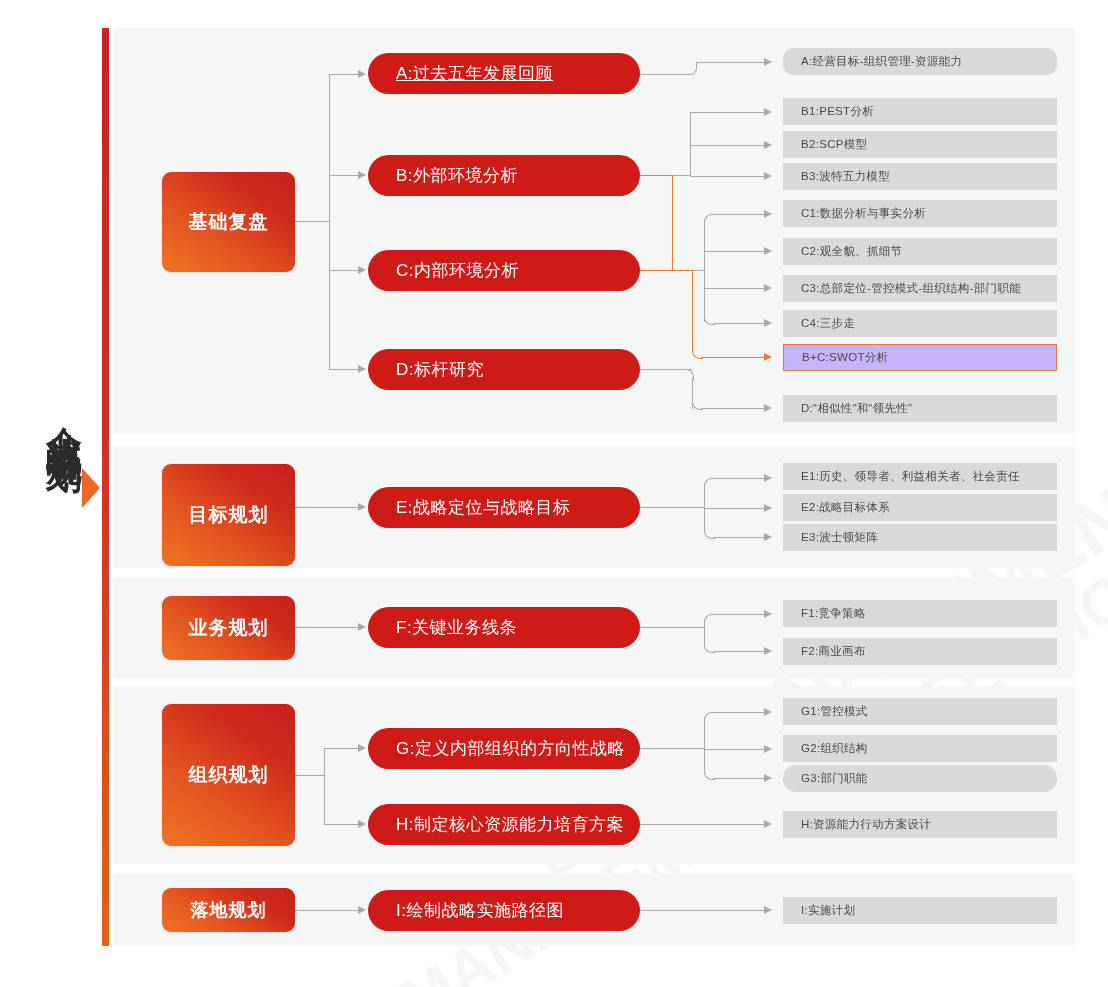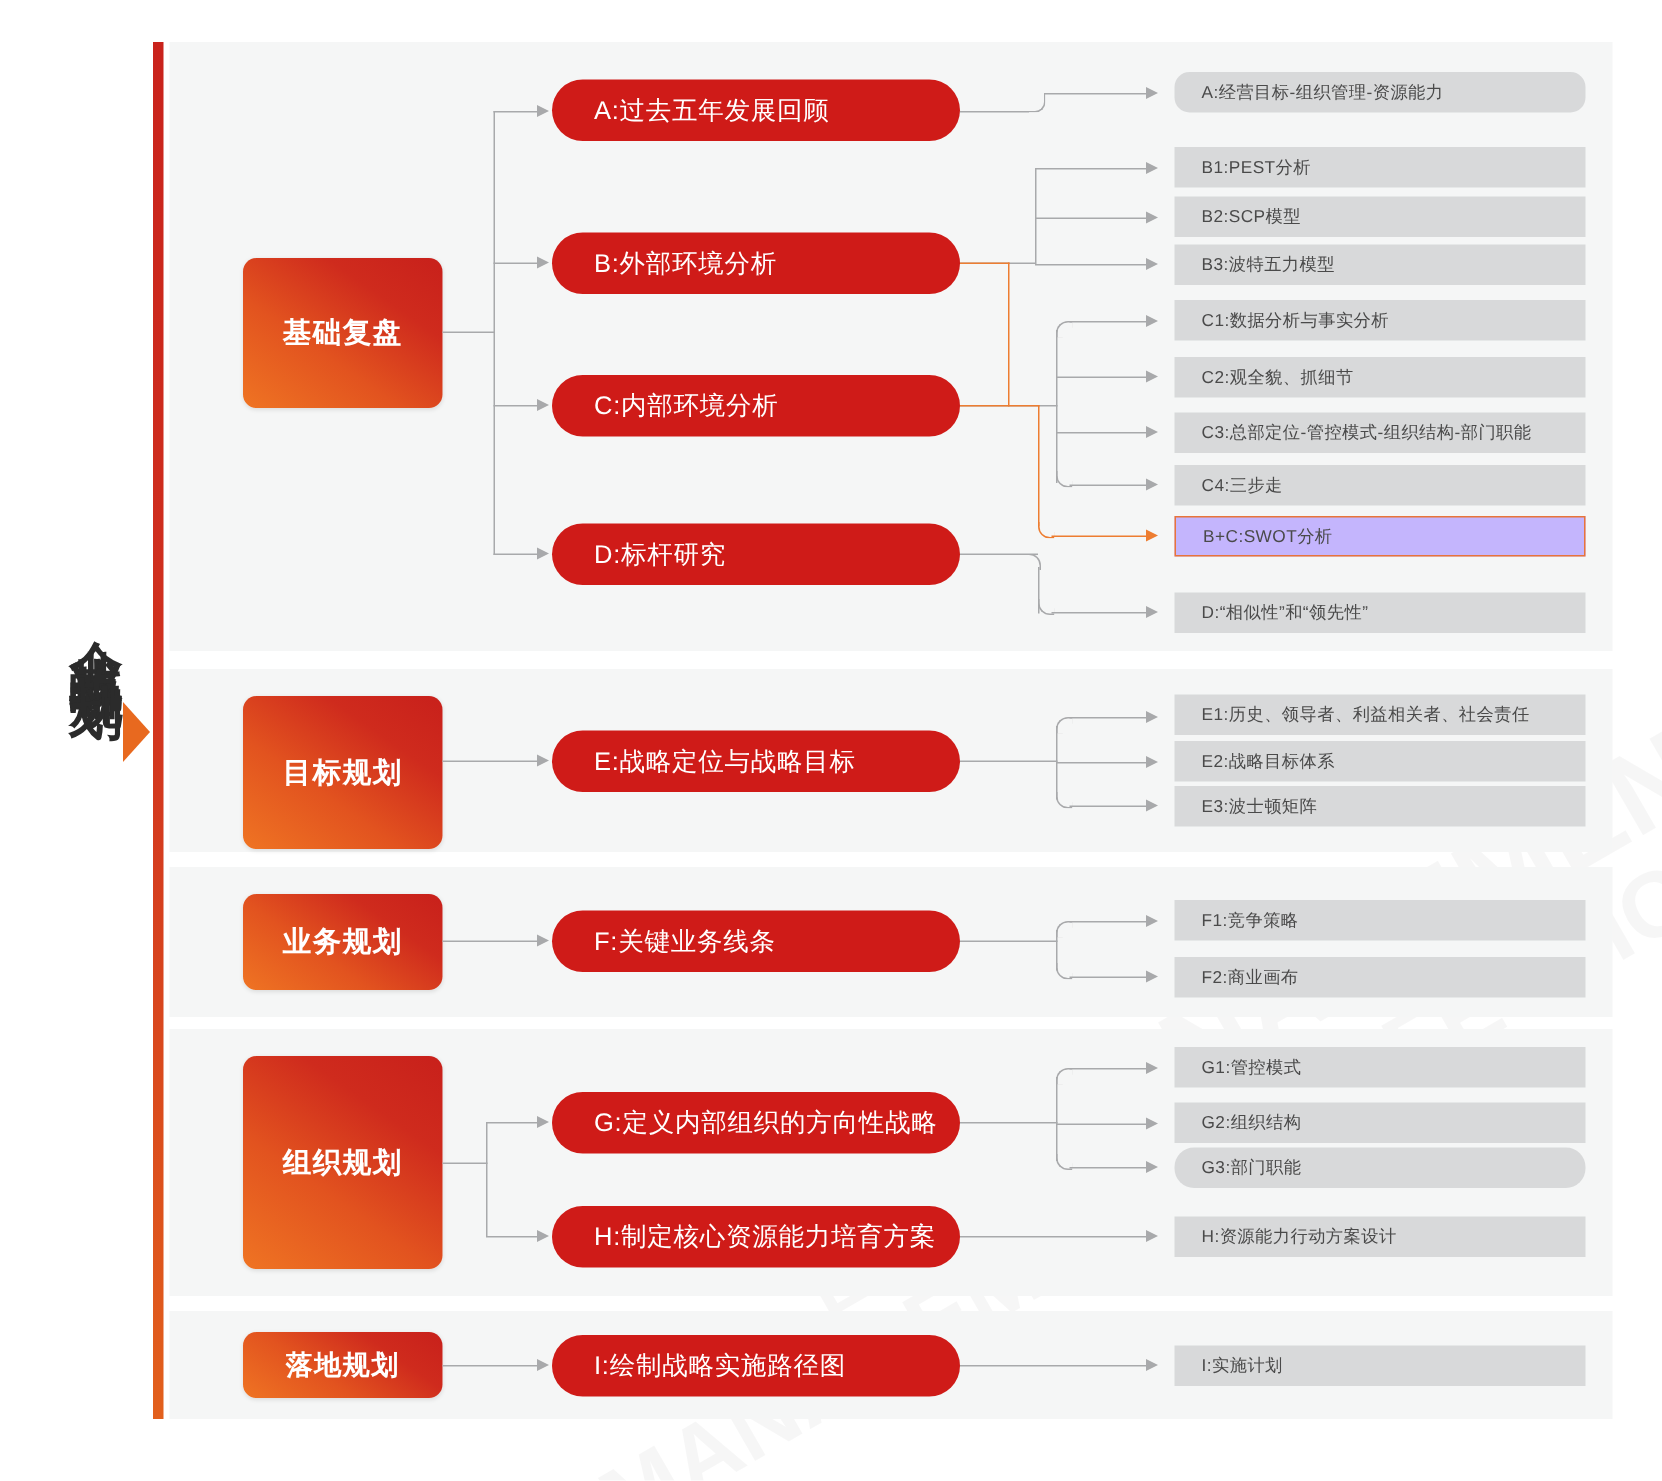--- a/index.html
+++ b/index.html
@@ -76,21 +76,21 @@
 
   <div class="ln h" style="left:329px;top:74px;width:30px;"></div>
   <div class="arw" style="left:358px;top:69.5px;"></div>
   <div class="ln h" style="left:329px;top:175px;width:30px;"></div>
   <div class="arw" style="left:358px;top:170.5px;"></div>
   <div class="ln h" style="left:329px;top:270px;width:30px;"></div>
   <div class="arw" style="left:358px;top:265.5px;"></div>
   <div class="ln h" style="left:329px;top:369px;width:30px;"></div>
   <div class="arw" style="left:358px;top:364.5px;"></div>
 
-  <div class="pill" style="left:368px;top:53px;width:272px;">A:过去五年发展回顾</div>
+  <div class="pill" style="left:368px;top:53px;width:272px;text-decoration:underline;">A:过去五年发展回顾</div>
   <div class="pill" style="left:368px;top:155px;width:272px;">B:外部环境分析</div>
   <div class="pill" style="left:368px;top:250px;width:272px;">C:内部环境分析</div>
   <div class="pill" style="left:368px;top:349px;width:272px;">D:标杆研究</div>
 
   <div class="ln h" style="left:640px;top:74px;width:46px;"></div>
   <div class="cor" style="left:686px;top:62px;width:10px;height:12px;border-left:none;border-top:none;border-bottom-right-radius:7px;"></div>
   <div class="ln h" style="left:696px;top:62px;width:68px;"></div>
   <div class="arw" style="left:764px;top:57.5px;"></div>
 
   <div class="ln h" style="left:640px;top:175px;width:50px;"></div>

